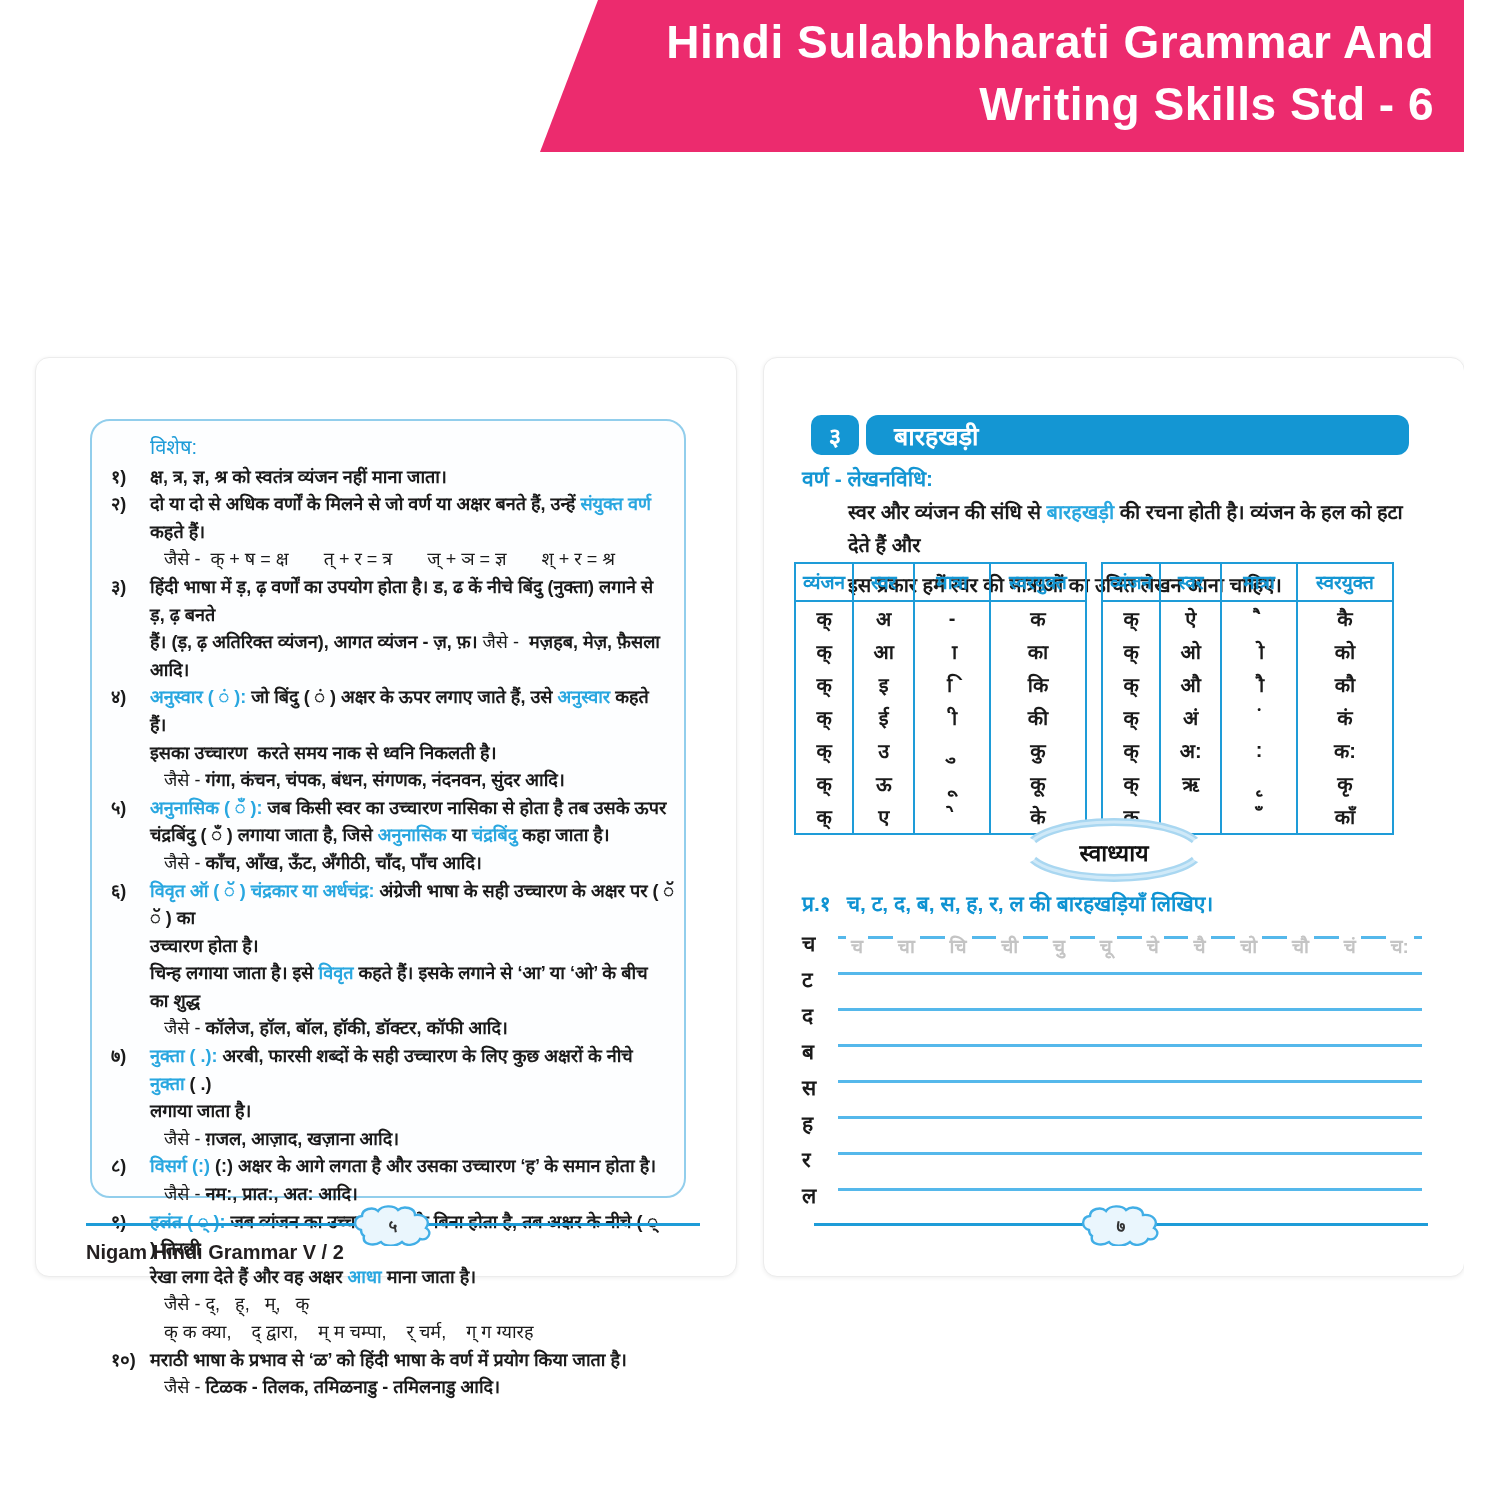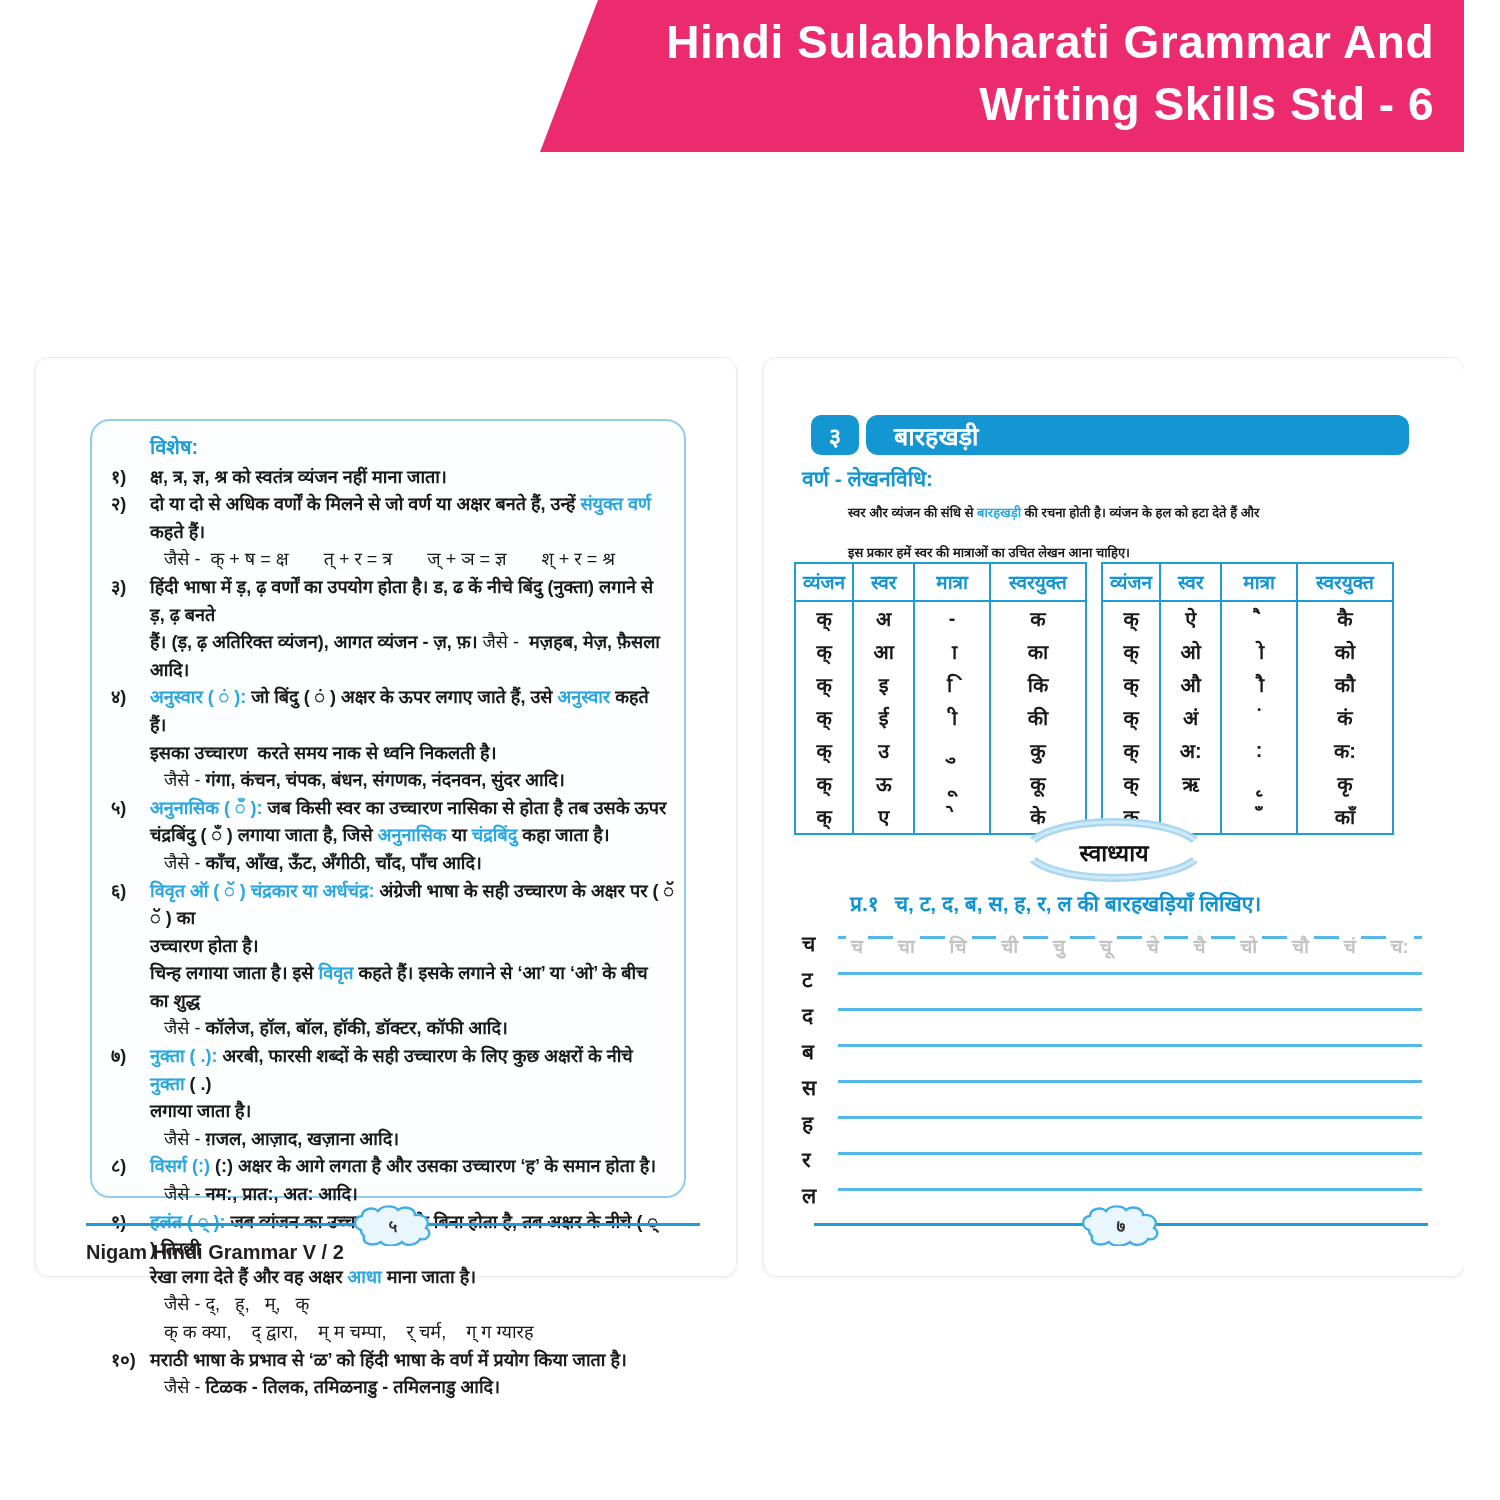--- a/index.html
+++ b/index.html
@@ -14,21 +14,21 @@
 
   
   .page{position:absolute;top:357px;width:700px;height:918px;background:#fff;
         border:1px solid #ececec;border-radius:14px;box-shadow:0 1px 4px rgba(0,0,0,.07);}
   .page-left{left:35px;} .page-right{left:763px;}
 
   
   .special-box{position:absolute;left:54px;top:61px;width:596px;height:779px;box-sizing:border-box;
                border:2px solid #92CEEC;border-radius:20px;background:#FDFEFF;
                padding:13px 16px 8px 12px;font-size:18px;line-height:27.6px;font-weight:600;}
-  .box-title{color:#1E9CD8;font-weight:700;font-size:20px;padding-left:46px;margin-bottom:2px;}
+  .box-title{color:#1E9CD8;font-weight:400;font-size:20px;padding-left:46px;margin-bottom:2px;}
   .tline{padding-left:46px;}
   .tline.n{padding-left:0;display:flex;}
   .tline.e{padding-left:60px;}
   .tline .num{flex:none;width:46px;box-sizing:border-box;padding-left:7px;font-weight:700;}
   .tline .segs{flex:1;white-space:pre-wrap;}
   .tline span{white-space:pre-wrap;}
   .hl{color:#29A7E0;font-weight:700;}
   .b{font-weight:400;}
 
   .pageline{position:absolute;left:50px;right:36px;bottom:50px;height:3px;background:#1E9CD8;}
@@ -36,37 +36,37 @@
   .cloud text{font-family:"Liberation Sans",sans-serif;}
   .imprint{position:absolute;left:50px;bottom:12px;font-weight:700;font-size:20px;color:#231F20;}
 
   
   .lesson-header{position:absolute;left:47px;top:57px;width:598px;height:40px;display:flex;gap:7px;}
   .lesson-num{flex:none;width:48px;background:#1496D3;border-radius:10px;color:#fff;
               display:flex;align-items:center;justify-content:center;font-size:24px;font-weight:700;}
   .lesson-bar{flex:1;background:#1496D3;border-radius:12px;color:#fff;display:flex;align-items:center;
               padding-left:28px;font-size:25px;font-weight:700;}
   .section-label{position:absolute;left:38px;top:106px;color:#1496D3;font-weight:700;font-size:21px;}
-  .intro{position:absolute;left:84px;top:138px;width:566px;font-size:13px;line-height:33px;font-weight:600;}
+  .intro{position:absolute;left:84px;top:138px;width:566px;font-size:20px;line-height:33px;font-weight:600;}
   .intro .tline{padding-left:0;}
   .intro .tline.note{margin-top:7px;}
 
   .tables-row{position:absolute;left:30px;top:204px;width:600px;display:flex;gap:14px;}
   .tables-row table{flex:1;border-collapse:collapse;text-align:center;table-layout:fixed;
                     border:2px solid #1E9CD8;font-size:20px;}
   .tables-row th{color:#1496D3;font-weight:700;border:2px solid #1E9CD8;padding:5px 2px;font-size:19px;}
   .tables-row td{border-left:2px solid #1E9CD8;border-right:2px solid #1E9CD8;
                  padding:2px;font-weight:600;height:29px;}
   .col-c1{width:20%;} .col-c2{width:21%;} .col-c3{width:26%;} .col-c4{width:33%;}
 
   .badge{position:absolute;left:50%;top:456px;transform:translateX(-50%);width:190px;height:72px;}
   .badge .label{position:absolute;left:0;right:0;top:22px;text-align:center;
                 font-size:23px;font-weight:700;color:#111;}
 
-  .question{position:absolute;left:38px;top:531px;color:#0F93D2;font-weight:700;font-size:21px;margin-left:48px;}
+  .question{position:absolute;left:38px;top:531px;color:#0F93D2;font-weight:700;font-size:21px;}
   .question .qtext{margin-left:16px;}
 
   .practice{position:absolute;left:38px;right:42px;top:566px;}
   .practice-row{height:36px;display:flex;}
   .practice-letter{flex:none;width:36px;font-size:21px;font-weight:700;padding-top:9px;line-height:22px;}
   .practice-line{flex:1;margin-top:12px;border-top:3px solid #55B8EB;
                  display:flex;justify-content:space-between;padding:0 8px;height:24px;}
   .trace{position:relative;top:-4px;background:#fff;padding:0 5px;color:#C4C4C4;
          font-size:19px;font-weight:600;line-height:24px;}
 </style>

